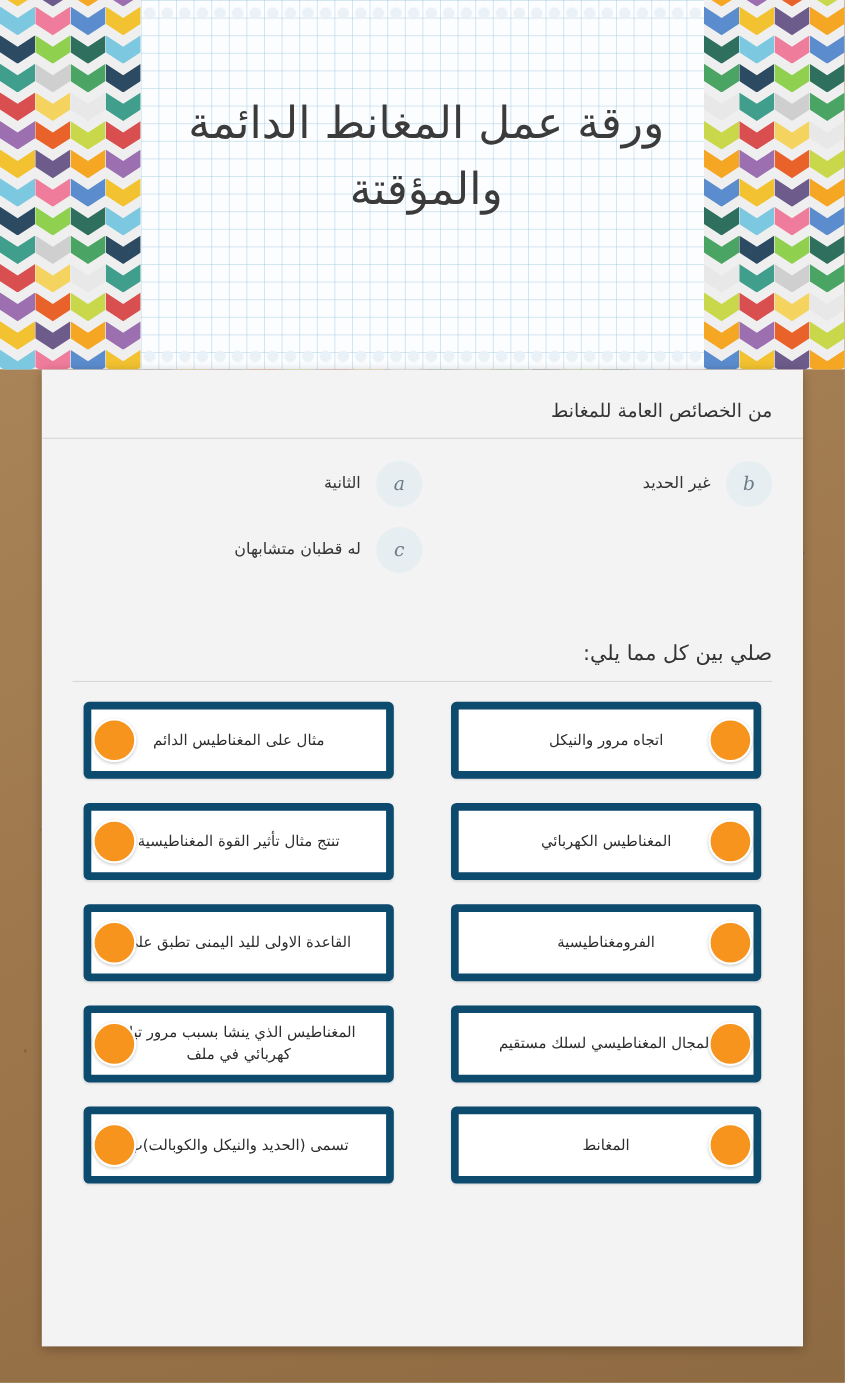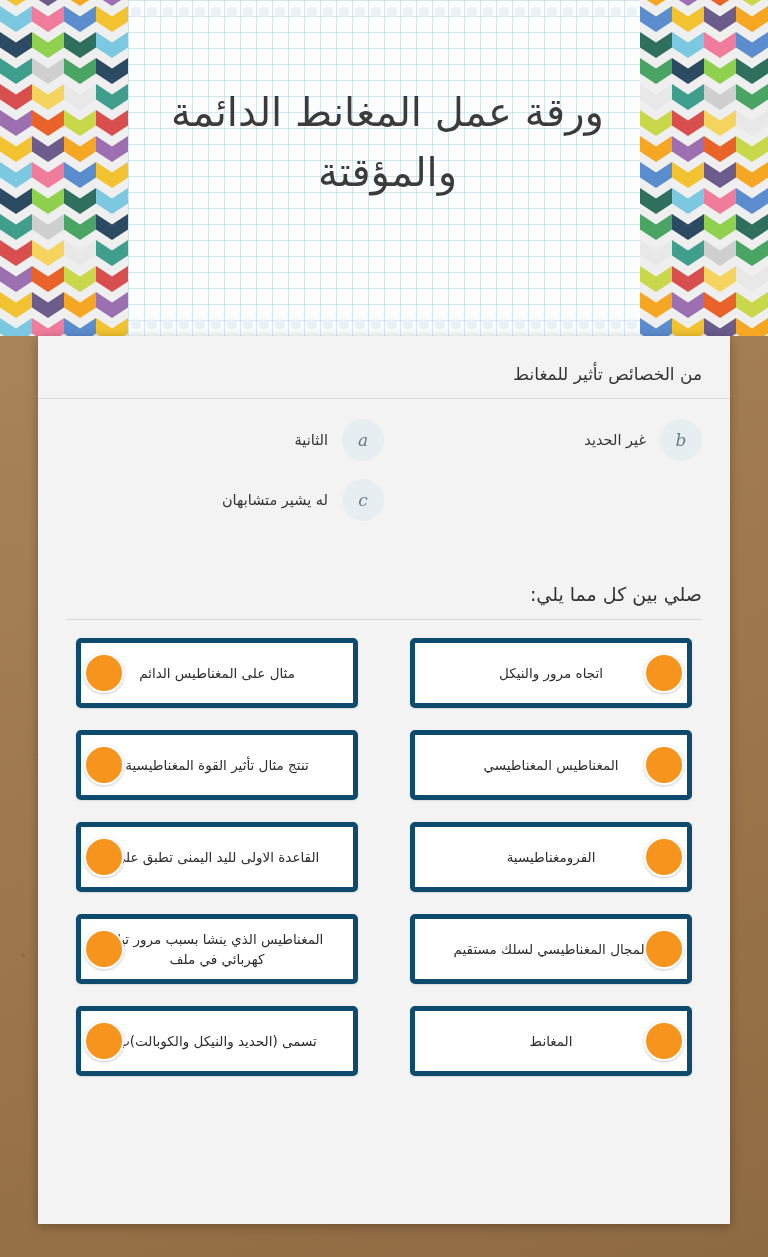--- a/index.html
+++ b/index.html
@@ -145,21 +145,21 @@
     gap: 0;
   }
   .match-col { width: 50%; display: flex; flex-direction: column; gap: 22px; }
   .match-col.left  { padding-left: 10px; }
   .match-col.right { padding-right: 10px; }
 
   .match-row { position: relative; height: 70px; }
   .match-box {
     position: absolute; top: 0; height: 70px;
     background: #ffffff;
-    border: 5px solid #0c4a6e;
+    border: 7px solid #0c4a6e;
     border-radius: 5px;
     box-shadow: 0 1px 2px rgba(0,0,0,.10);
     display: flex; align-items: center; justify-content: center;
     text-align: center;
     font-size: 13.5px;
     color: #2d2d2d;
     line-height: 1.5;
     padding: 4px 26px;
   }
   
@@ -575,50 +575,50 @@
         <i style="background: rgb(245, 166, 35);"></i>
       </div>
     </div>
   <div class="grid-paper"></div>
   <div class="banner-title">ورقة عمل المغانط الدائمة والمؤقتة</div>
 </div>
 
 <div class="sheet">
   <div class="sheet-inner">
 
-    <div class="section-head">من الخصائص تأثير للمغانط</div>
+    <div class="section-head">من الخصائص العامة للمغانط</div>
 
     <div class="q1-options">
       <div class="opt">
         <div class="opt-bubble">b</div>
         <div class="opt-label">غير الحديد</div>
       </div>
       <div class="opt">
         <div class="opt-bubble">a</div>
         <div class="opt-label">الثانية</div>
       </div>
       <div class="opt" style="width:50%;visibility:hidden"></div>
       <div class="opt">
         <div class="opt-bubble">c</div>
-        <div class="opt-label">له يشير متشابهان</div>
+        <div class="opt-label">له قطبان متشابهان</div>
       </div>
     </div>
 
     <div class="section-head-2">صلي بين كل مما يلي:</div>
     <div class="divider"></div>
 
     <div class="match">
 
       <div class="match-col col-a right">
         <div class="match-row">
           <div class="match-box">اتجاه مرور والنيكل</div>
           <div class="dot"></div>
         </div>
         <div class="match-row">
-          <div class="match-box">المغناطيس المغناطيسي</div>
+          <div class="match-box">المغناطيس الكهربائي</div>
           <div class="dot"></div>
         </div>
         <div class="match-row">
           <div class="match-box">الفرومغناطيسية</div>
           <div class="dot"></div>
         </div>
         <div class="match-row">
           <div class="match-box">المجال المغناطيسي لسلك مستقيم</div>
           <div class="dot"></div>
         </div>

